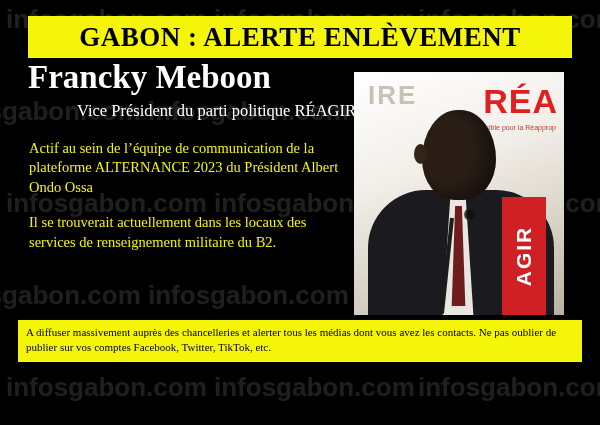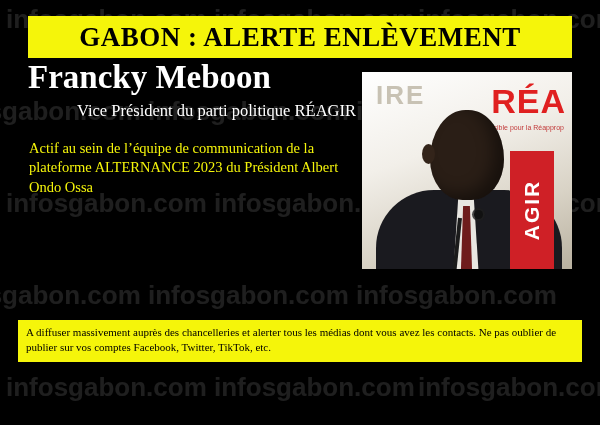--- a/index.html
+++ b/index.html
@@ -91,24 +91,24 @@
     font-size: 14.5px;
     color: #f5f50a;
     line-height: 1.35;
     margin: 0 0 16px 3px;
   }
   .para.last { margin-bottom: 0; }
 
   
   .photo {
     position: absolute;
-    left: 362px;
+    left: 354px;
     top: 72px;
     width: 210px;
-    height: 197px;
+    height: 243px;
     z-index: 10;
     overflow: hidden;
     background: #a89f8e;
     border: 0;
   }
   .photo .bg-wall {
     position: absolute;
     inset: 0;
     background: linear-gradient(160deg, #ffffff 0%, #f2efe9 38%, #d9d3c6 70%, #b9b1a0 100%);
   }
@@ -288,20 +288,21 @@
   </div>
 
   <div class="title-banner">
     <span class="txt">GABON : ALERTE ENLÈVEMENT</span>
   </div>
 
   <div class="left-col">
     <div class="person-name">Francky Meboon</div>
     <div class="person-role">Vice Président du parti politique RÉAGIR</div>
     <p class="para">Actif au sein de l’équipe de communication de la plateforme ALTERNANCE 2023 du Président Albert Ondo Ossa</p>
+    <p class="para last">Il se trouverait actuellement dans les locaux des services de renseignement militaire du B2.</p>
   </div>
 
   <div class="photo">
     <div class="bg-wall"></div>
     <span class="logo-left">IRE</span>
     <span class="logo-red">RÉA</span>
     <span class="logo-sub">ensible pour la Réapprop</span>
     <div class="body"></div>
     <div class="shirt"></div>
     <div class="tie"></div>

